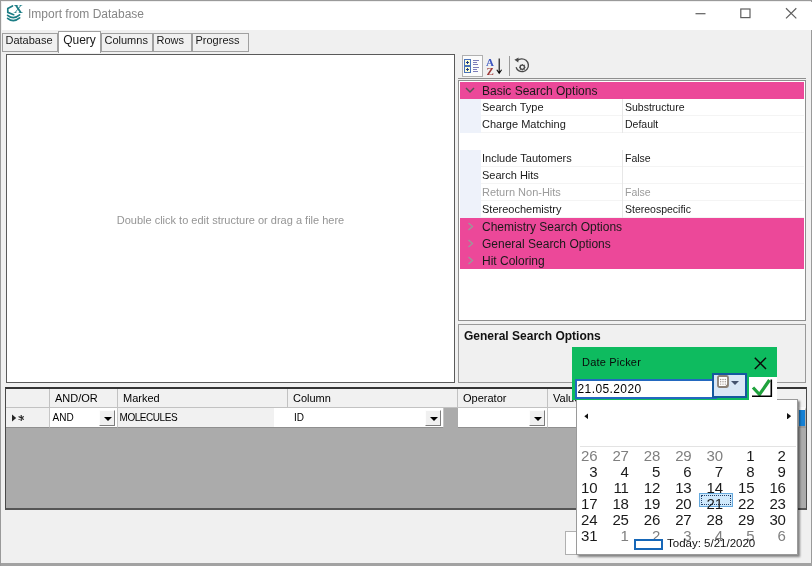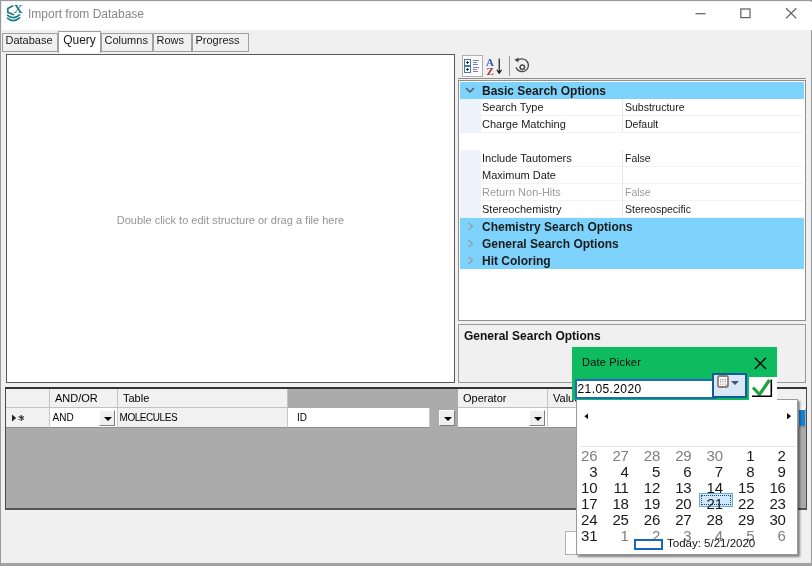--- a/index.html
+++ b/index.html
@@ -12,21 +12,21 @@
   
   .tab { position:absolute; top:31.5px; height:19px; background:#f0f0f0; border:1px solid #a0a0a0; font-size:11px; color:#1a1a1a; text-align:left; padding-left:2.5px; line-height:13px; z-index:2; }
   .tabsel { top:29.5px; height:22.5px; background:#ffffff; z-index:3; font-size:12px; border-bottom:none; line-height:16px; text-align:center; padding-left:0; }
   
   #structbox { position:absolute; left:5px; top:53px; width:449px; height:329px; background:#ffffff; border:1px solid #5a5a5a; }
   #structtext { position:absolute; left:0; right:0; top:158.5px; text-align:center; font-size:11px; color:#959595; }
   
   #propgrid { position:absolute; left:457px; top:79px; width:348px; height:241px; background:#ffffff; border:1px solid #8f8f8f; }
   #toolbarline { position:absolute; left:457px; top:77px; width:348px; height:1px; background:#8f8f8f; }
   .prow { position:absolute; left:1px; width:344px; height:17px; font-size:11px; }
-  .pcat { background:#7dd3fc; font-weight:bold; }
+  .pcat { background:#ec4899; font-weight:normal; }
   .pcat .pname { font-size:12px; }
   .pgut { position:absolute; left:0; top:0; width:21px; height:17px; background:#eef2fa; }
   .pname { position:absolute; left:22px; top:1.5px; color:#1a1a1a; font-size:11px; }
   .pval { position:absolute; left:165px; top:2px; color:#1a1a1a; font-size:10.5px; }
   .pdvd { position:absolute; left:162px; top:0; width:1px; height:17px; background:#e7e7e7; }
   .prline { border-bottom:1px solid #f4f4f4; }
   .gray { color:#9b9b9b !important; }
   
   #descpanel { position:absolute; left:457px; top:323px; width:348px; height:59px; background:#f0f0f0; border:1px solid #999999; }
   
@@ -127,21 +127,21 @@
       </div>
     <div class="prow prline" style="top:69px;">
         <div class="pgut"></div>
         <div class="pdvd"></div>
         <div class="pname">Include Tautomers</div>
         <div class="pval">False</div>
       </div>
     <div class="prow prline" style="top:86px;">
         <div class="pgut"></div>
         <div class="pdvd"></div>
-        <div class="pname">Maximum Date</div>
+        <div class="pname">Search Hits</div>
         <div class="pval"></div>
       </div>
     <div class="prow prline" style="top:103px;">
         <div class="pgut"></div>
         <div class="pdvd"></div>
         <div class="pname gray">Return Non-Hits</div>
         <div class="pval gray">False</div>
       </div>
     <div class="prow prline" style="top:120px;padding-left:14px;">
         <div class="pgut"></div>
@@ -169,32 +169,33 @@
     </div>
   </div>
 
   <div id="descpanel">
     <div class="abs" style="left:5px; top:3.5px; font-size:12px; font-weight:bold; color:#111;">General Search Options</div>
   </div>
 
   <div id="qgrid">
     <div class="qhdr" style="left:0px; width:44px;"></div>
     <div class="qhdr" style="left:44px; width:68px;">AND/OR</div>
-    <div class="qhdr" style="left:112px; width:170px;">Table</div>
+    <div class="qhdr" style="left:112px; width:170px;">Marked</div>
+    <div class="qhdr" style="left:282px; width:170px;">Column</div>
     <div class="qhdr" style="left:452px; width:90px;">Operator</div>
     <div class="qhdr" style="left:542px; width:258px; border-right:none;">Value</div>
     <div class="qcell" style="left:0px; width:44px; background:#f1f1f1;">
       <svg class="abs" style="left:6px; top:6px;" width="12" height="8" viewBox="0 0 12 8">
         <path d="M0,0.5 L4.2,4 L0,7.5 Z" fill="#262626"></path>
         <path d="M9.2,1 L9.2,7 M6.6,2.5 L11.8,5.5 M11.8,2.5 L6.6,5.5" stroke="#262626" stroke-width="1.15"></path>
       </svg>
     </div>
     <div class="qcell" style="left:44px; width:68px; padding-left:2.5px;">AND<div class="combobtn" style="left:49px;"></div></div>
     <div class="qcell" style="left:112px; width:170px; background:#f1f1f1; padding-left:1.5px; font-size:10px; letter-spacing:-0.45px;">MOLECULES</div>
-    <div class="qcell" style="left:282px; width:142px; padding-left:9px;">ID<div class="combobtn" style="left:151px;"></div></div>
+    <div class="qcell" style="left:268px; width:170px; padding-left:20px;">ID<div class="combobtn" style="left:151px;"></div></div>
     <div class="qcell" style="left:452px; width:90px;">
         <div class="combobtn" style="left:71px;"></div>
       </div>
     <div class="qcell" style="left:542px; width:258px; border-right:none;"></div>
     <div class="abs" style="left:792px; top:18px; width:8px; height:21px; background:#1580d4; border-top:3px solid #f8f8f8; border-left:1px solid #e8e8e8; border-bottom:2px solid #9a9a9a; border-right:1px solid #b0b0b0;"></div>
   </div>
 
   <div class="abs" style="left:564px; top:530px; width:25px; height:24px; background:#fdfdfd; border:1px solid #b0b0b0; z-index:1;"></div>
 
   <div id="popup">

